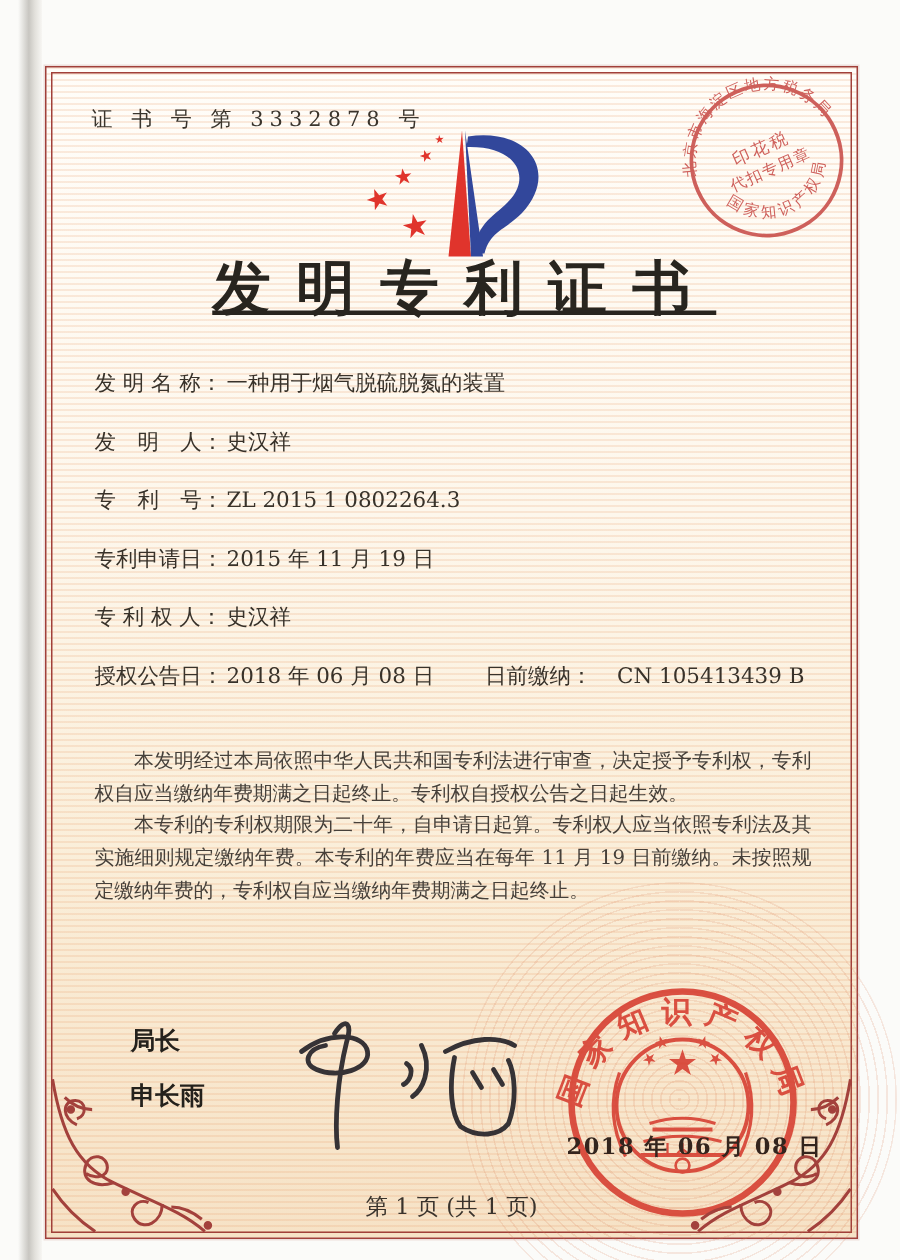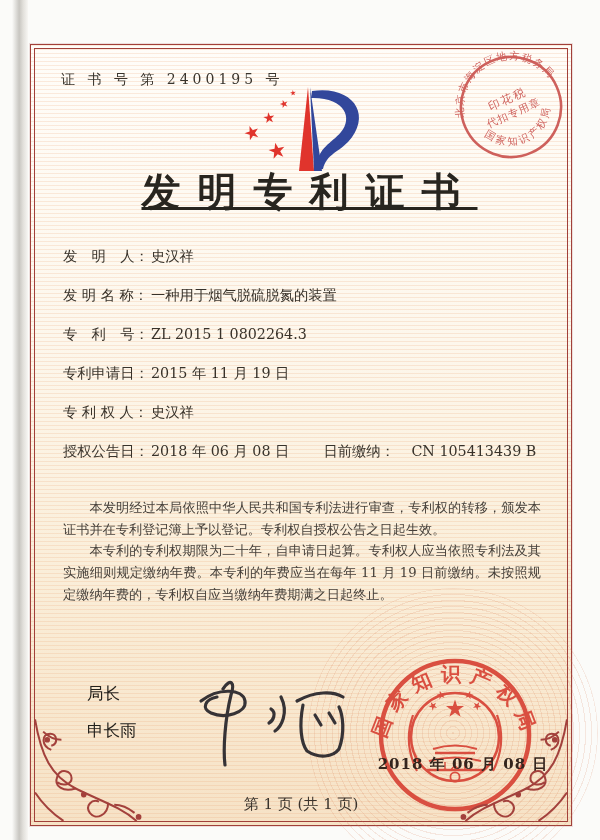--- a/index.html
+++ b/index.html
@@ -31,42 +31,42 @@
     font-size:14.3px;color:#38322a;}
   .frow{line-height:20px;}
   .flabel{display:inline-block;min-width:88px;white-space:pre;}
   .fvalue{white-space:pre-wrap;}
   .grant-row{display:flex;}
   .grant-pair2{margin-left:34px;}
   .paras{position:absolute;left:32px;top:452px;width:478px;font-size:13.2px;line-height:1.64;
     color:#46403a;text-align:justify;}
   .paras p{margin:0;text-indent:2em;}
   .officer{position:absolute;left:56px;top:638px;color:#24211c;
-    font-family:"DejaVu Sans","Liberation Sans",sans-serif;font-weight:400;font-size:16.5px;}
+    font-family:"DejaVu Sans","Liberation Sans",sans-serif;font-weight:700;font-size:16.5px;}
   .officer .o-title{display:block;margin-bottom:15px;}
   .sig{position:absolute;left:148px;top:622px;width:180px;height:110px;}
   .seal{position:absolute;left:338px;top:604px;width:172px;height:172px;opacity:.88;}
   .seal-date{position:absolute;left:330px;top:710px;width:204px;text-align:center;
     font-size:15px;font-weight:bold;color:#33241d;letter-spacing:1px;}
   .footer{position:absolute;left:0;top:750px;width:100%;text-align:center;font-size:15px;color:#3a332c;}
   .corner{position:absolute;bottom:2px;width:132px;height:132px;}
   .corner-br{right:2px;}
   .corner-bl{left:2px;transform:scaleX(-1);}
   svg text{font-family:"DejaVu Serif","Liberation Serif",serif;}
 </style>
 </head>
 <body>
 
 <div class="page-edge"></div>
 
 <div class="frame">
   <div class="frame-inner"></div>
   <div class="rings"></div>
 
-  <div class="cert-no">证 书 号 第 2400195 号</div>
+  <div class="cert-no">证 书 号 第 3332878 号</div>
 
   <svg class="tax-stamp" viewBox="0 0 120 120">
     <circle cx="60" cy="60" r="50" fill="none" stroke="#c4403c" stroke-width="2.6"></circle>
     <defs>
       <path id="tp-top" d="M 14,74 A 48,48 0 1 1 106,74" fill="none"></path>
       <path id="tp-bot" d="M 22,70 A 40,40 0 0 0 98,70" fill="none"></path>
     </defs>
     <text font-size="10.3" fill="#c4403c" letter-spacing="1.6">
       <textPath href="#tp-top" startOffset="50%" text-anchor="middle">北京市海淀区地方税务局</textPath>
     </text>
@@ -88,24 +88,24 @@
     <use href="#star5" transform="translate(23,48) scale(0.75) rotate(-20)" fill="#e0342c"></use>
     <use href="#star5" transform="translate(40,33) scale(0.58) rotate(-8)" fill="#e0342c"></use>
     <use href="#star5" transform="translate(55,19) scale(0.42) rotate(-18)" fill="#e0342c"></use>
     <use href="#star5" transform="translate(64,8) scale(0.30) rotate(-5)" fill="#e0342c"></use>
   </svg>
 
   <div class="title">发明专利证书</div>
 
   <div class="fields">
     <div class="frow">
+      <span class="flabel">发 明 名 称：</span><span class="fvalue">一种用于烟气脱硫脱氮的装置</span>
+    </div>
+    <div class="frow">
       <span class="flabel">发　明　人：</span><span class="fvalue">史汉祥</span>
-    </div>
-    <div class="frow">
-      <span class="flabel">发 明 名 称：</span><span class="fvalue">一种用于烟气脱硫脱氮的装置</span>
     </div>
     <div class="frow">
       <span class="flabel">专　利　号：</span><span class="fvalue">ZL 2015 1 0802264.3</span>
     </div>
     <div class="frow">
       <span class="flabel">专利申请日：</span><span class="fvalue">2015 年 11 月 19 日</span>
     </div>
     <div class="frow">
       <span class="flabel">专 利 权 人：</span><span class="fvalue">史汉祥</span>
     </div>
@@ -113,21 +113,21 @@
       <span>
         <span class="flabel">授权公告日：</span><span class="fvalue">2018 年 06 月 08 日</span>
       </span>
       <span class="grant-pair2">
         <span class="flabel">日前缴纳：</span><span class="fvalue">CN 105413439 B</span>
       </span>
     </div>
   </div>
 
   <div class="paras">
-    <p>本发明经过本局依照中华人民共和国专利法进行审查，专利权的转移，颁发本证书并在专利登记簿上予以登记。专利权自授权公告之日起生效。</p>
+    <p>本发明经过本局依照中华人民共和国专利法进行审查，决定授予专利权，专利权自应当缴纳年费期满之日起终止。专利权自授权公告之日起生效。</p>
     <p>本专利的专利权期限为二十年，自申请日起算。专利权人应当依照专利法及其实施细则规定缴纳年费。本专利的年费应当在每年 11 月 19 日前缴纳。未按照规定缴纳年费的，专利权自应当缴纳年费期满之日起终止。</p>
   </div>
 
   <div class="officer">
     <span class="o-title">局长</span>
     <span class="o-name">申长雨</span>
   </div>
 
   <svg class="sig" viewBox="0 0 180 110">
     <g fill="none" stroke="#26242a" stroke-width="3.2" stroke-linecap="round" opacity="0.92">

